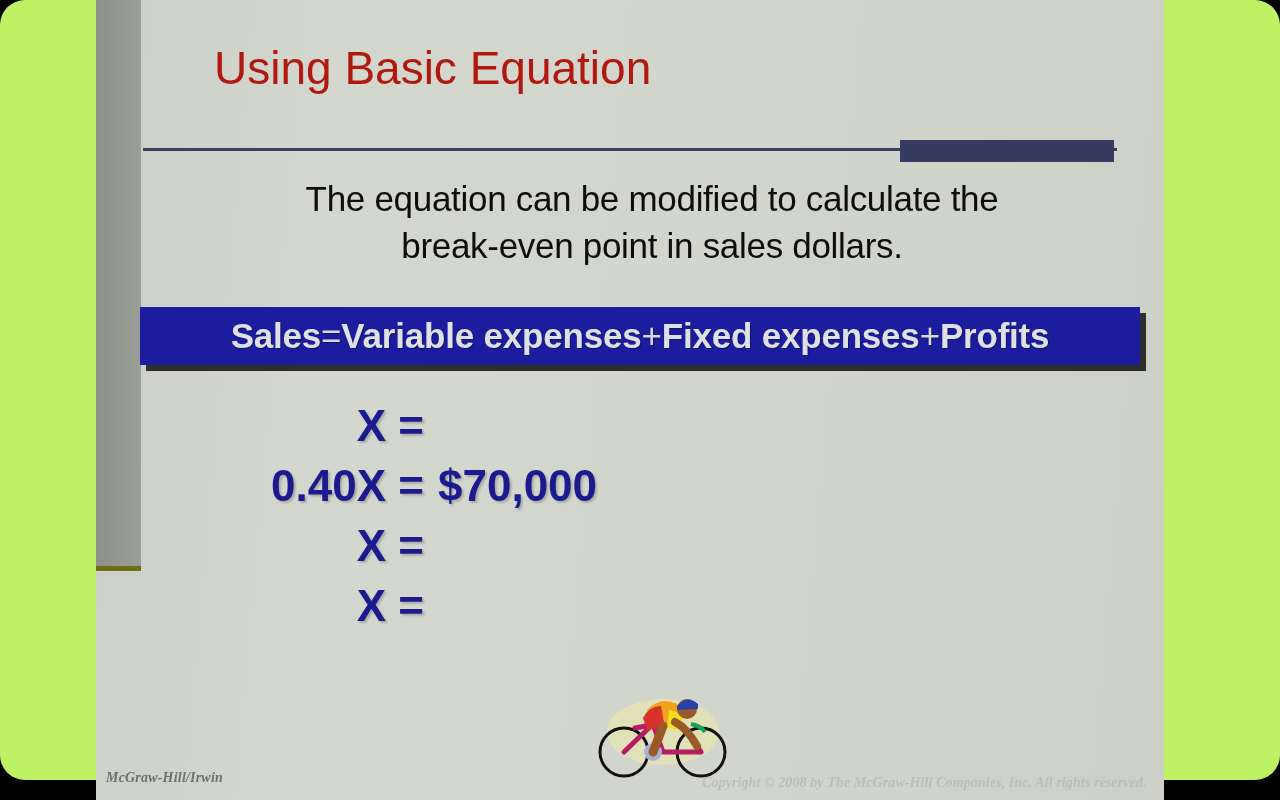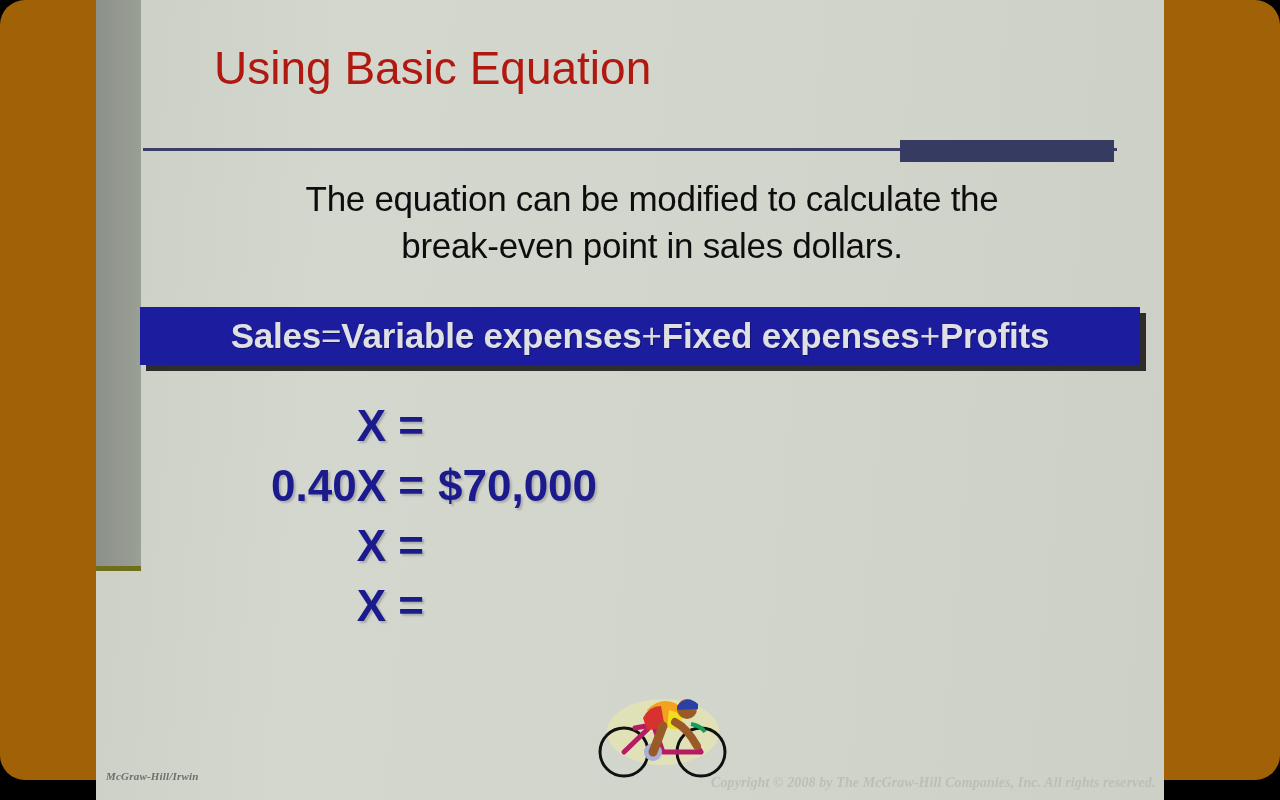--- a/index.html
+++ b/index.html
@@ -12,21 +12,21 @@
   }
   body {
     font-family: "Liberation Sans", sans-serif;
   }
 
   
   #stage {
     position: relative;
     width: 1280px;
     height: 780px;
-    background: #a16207;
+    background: #bef264;
     border-radius: 25px;
   }
 
   
   #slide {
     position: absolute;
     left: 96px;
     top: 0px;
     width: 1068px;
     height: 800px;
@@ -176,35 +176,34 @@
 
   
   #footer-left {
     position: absolute;
     left: 10px;
     top: 770px;
     color: #6d7169;
     font-family: "Liberation Serif", serif;
     font-style: italic;
     font-weight: bold;
-    font-size: 11px;
+    font-size: 14px;
     letter-spacing: 0.2px;
   }
   #footer-right {
     position: absolute;
     left: 606px;
     top: 775px;
     color: #bcbfb6;
     font-family: "Liberation Serif", serif;
     font-style: italic;
     font-weight: bold;
     font-size: 14px;
     white-space: nowrap;
     letter-spacing: 0.1px;
-    margin-left: 9px;
   }
 </style>
 </head>
 <body>
 
 <div id="stage">
 
   <div id="slide">
 
     <div id="left-band"></div>

